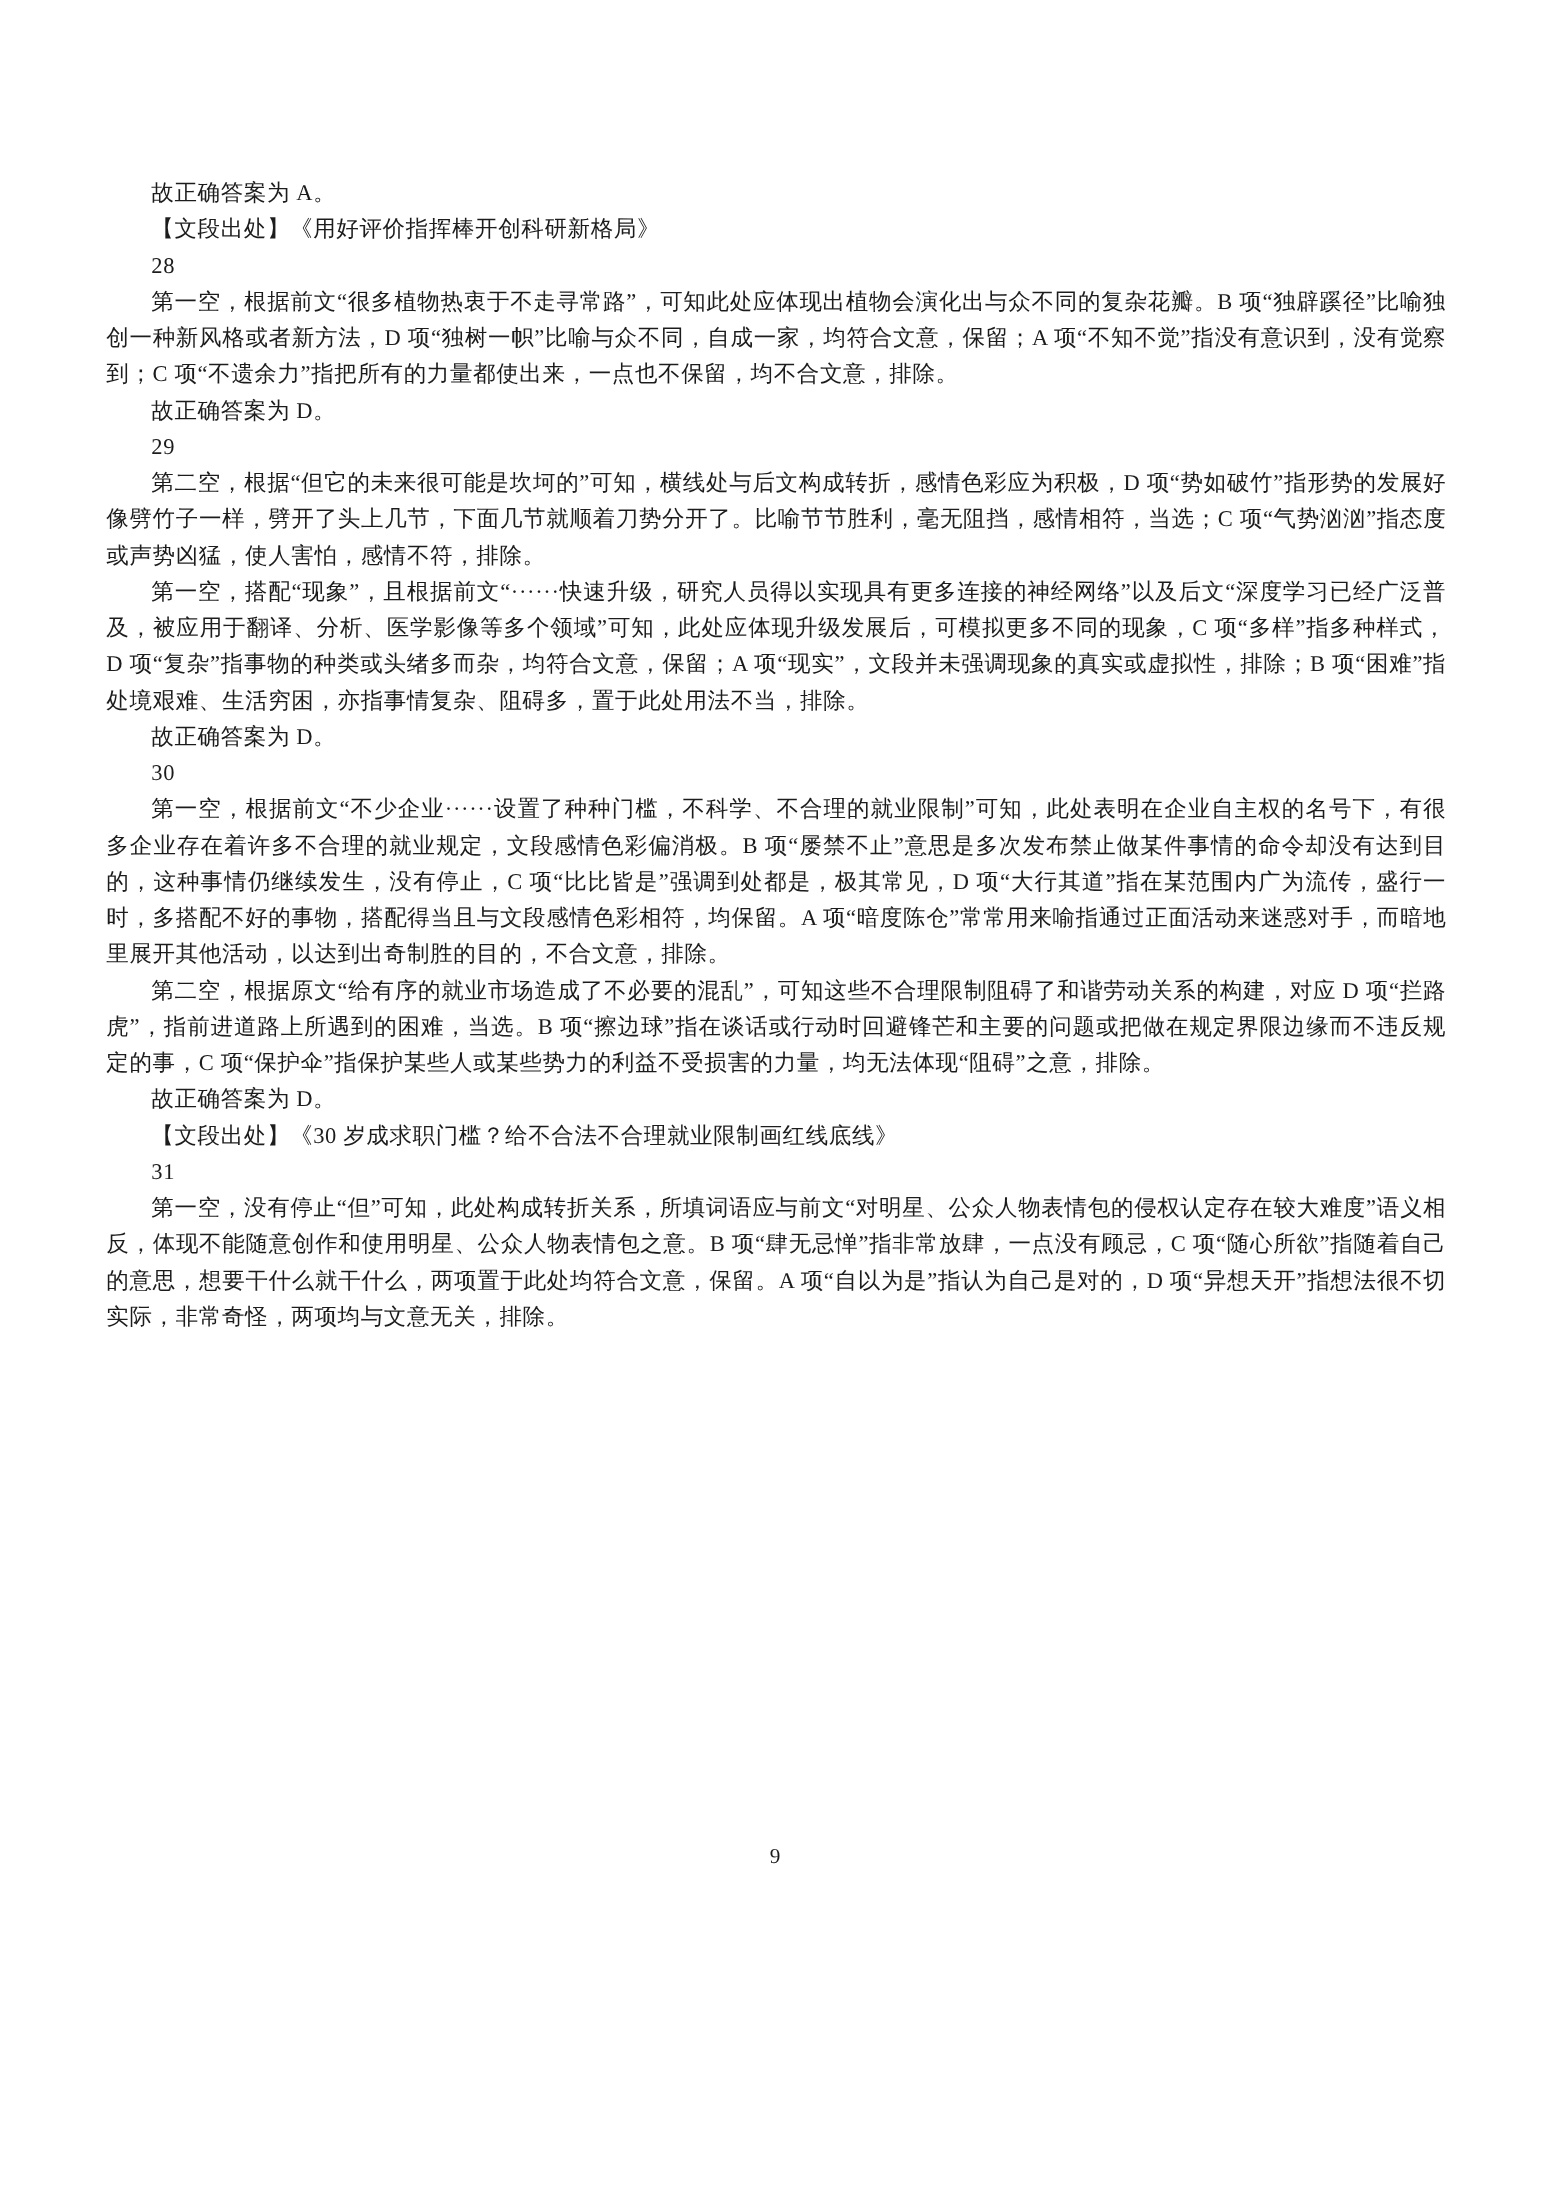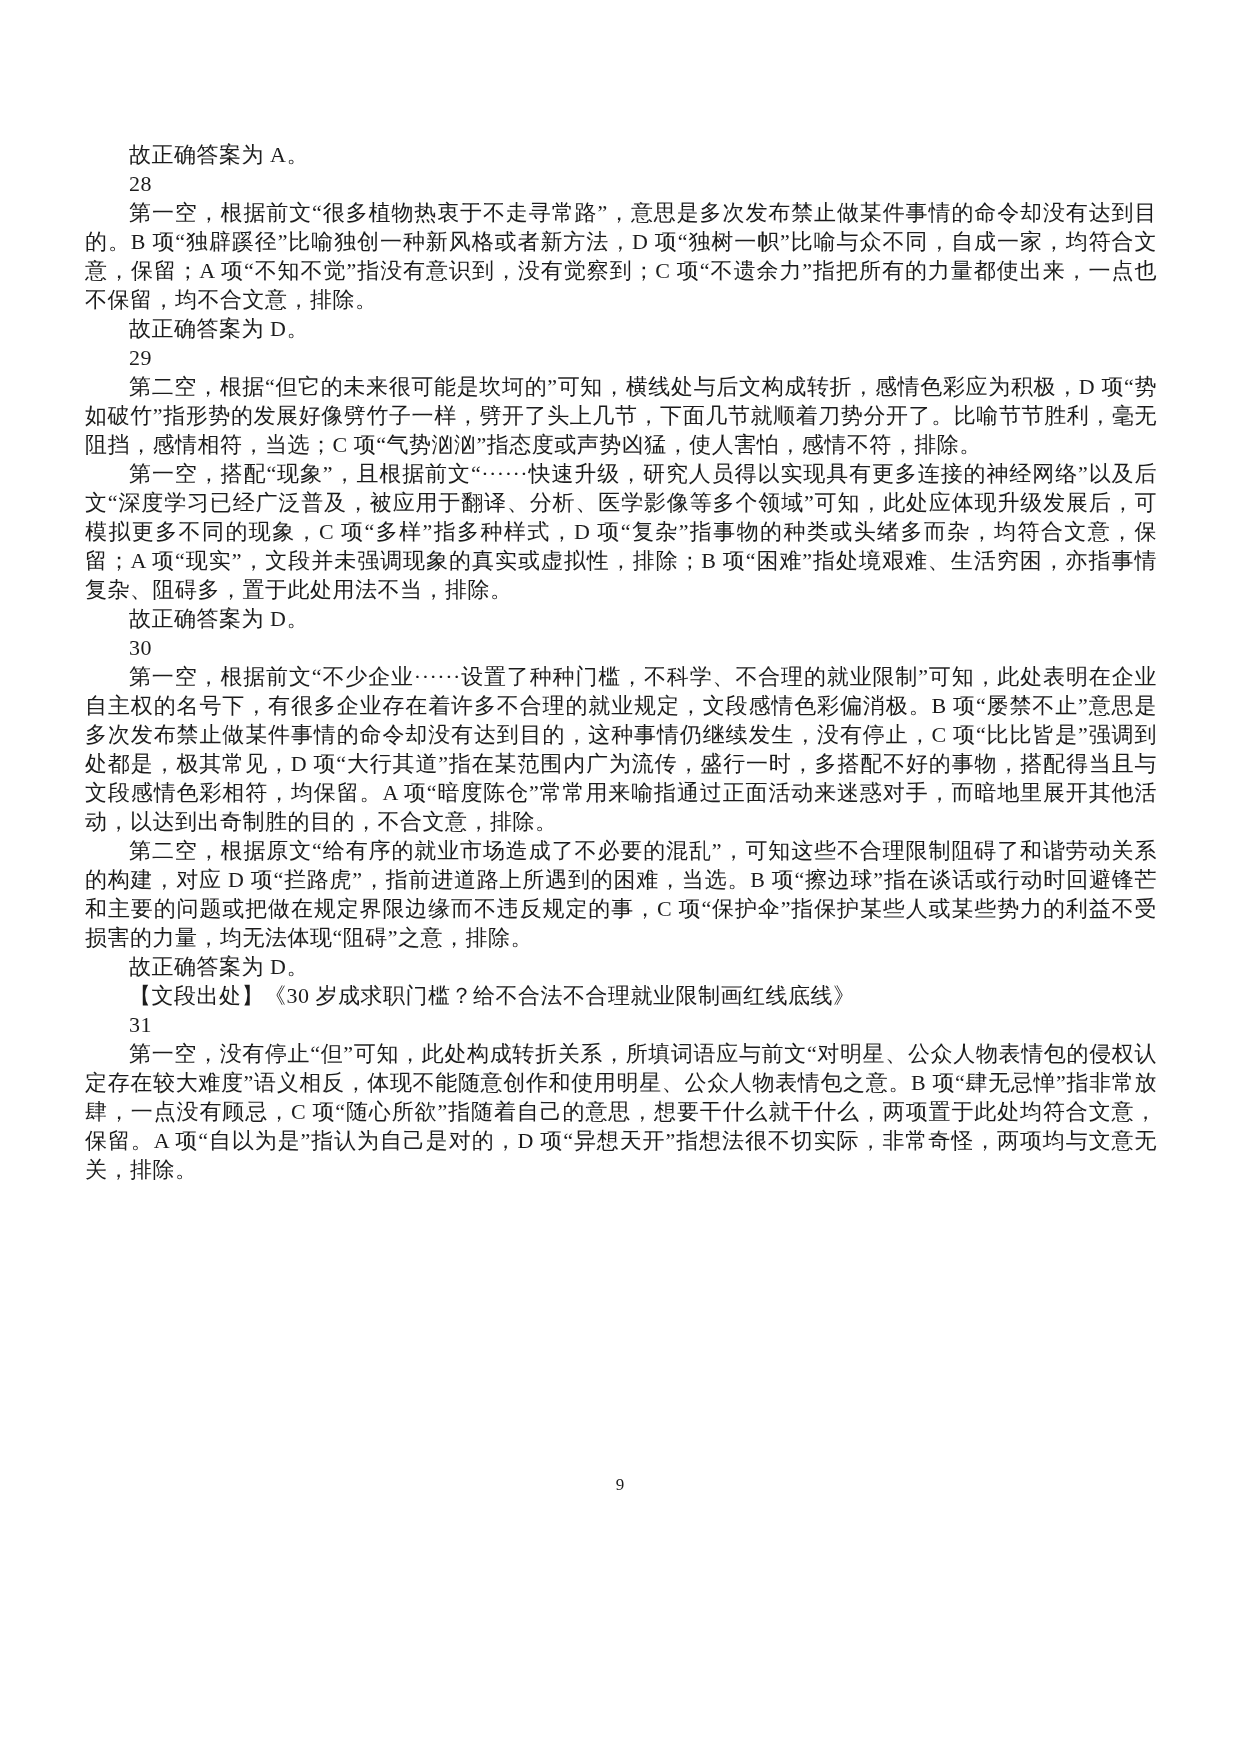--- a/index.html
+++ b/index.html
@@ -15,21 +15,21 @@
     background: #ffffff;
     font-family: "Liberation Serif", "DejaVu Serif", serif;
     color: #1c1c1c;
     overflow: hidden;
   }
   .content {
     position: absolute;
     top: 140px;
     left: 85px;
     width: 1072px;
-    font-size: 22px;
+    font-size: 18px;
     line-height: 29px;
     text-align: justify;
     letter-spacing: 0.5px;
   }
   .para {
     margin: 0;
     text-indent: 2em;
     word-break: break-all;
   }
   .footer {
@@ -41,22 +41,23 @@
     font-size: 17px;
     color: #1c1c1c;
   }
 </style>
 </head>
 <body>
 
 <div class="page">
   <div class="content">
     <p class="para">故正确答案为 A。</p>
+    <p class="para">【文段出处】《用好评价指挥棒开创科研新格局》</p>
     <p class="para">28</p>
-    <p class="para">第一空，根据前文“很多植物热衷于不走寻常路”，意思是多次发布禁止做某件事情的命令却没有达到目的。B 项“独辟蹊径”比喻独创一种新风格或者新方法，D 项“独树一帜”比喻与众不同，自成一家，均符合文意，保留；A 项“不知不觉”指没有意识到，没有觉察到；C 项“不遗余力”指把所有的力量都使出来，一点也不保留，均不合文意，排除。</p>
+    <p class="para">第一空，根据前文“很多植物热衷于不走寻常路”，可知此处应体现出植物会演化出与众不同的复杂花瓣。B 项“独辟蹊径”比喻独创一种新风格或者新方法，D 项“独树一帜”比喻与众不同，自成一家，均符合文意，保留；A 项“不知不觉”指没有意识到，没有觉察到；C 项“不遗余力”指把所有的力量都使出来，一点也不保留，均不合文意，排除。</p>
     <p class="para">故正确答案为 D。</p>
     <p class="para">29</p>
     <p class="para">第二空，根据“但它的未来很可能是坎坷的”可知，横线处与后文构成转折，感情色彩应为积极，D 项“势如破竹”指形势的发展好像劈竹子一样，劈开了头上几节，下面几节就顺着刀势分开了。比喻节节胜利，毫无阻挡，感情相符，当选；C 项“气势汹汹”指态度或声势凶猛，使人害怕，感情不符，排除。</p>
     <p class="para">第一空，搭配“现象”，且根据前文“······快速升级，研究人员得以实现具有更多连接的神经网络”以及后文“深度学习已经广泛普及，被应用于翻译、分析、医学影像等多个领域”可知，此处应体现升级发展后，可模拟更多不同的现象，C 项“多样”指多种样式，D 项“复杂”指事物的种类或头绪多而杂，均符合文意，保留；A 项“现实”，文段并未强调现象的真实或虚拟性，排除；B 项“困难”指处境艰难、生活穷困，亦指事情复杂、阻碍多，置于此处用法不当，排除。</p>
     <p class="para">故正确答案为 D。</p>
     <p class="para">30</p>
     <p class="para">第一空，根据前文“不少企业······设置了种种门槛，不科学、不合理的就业限制”可知，此处表明在企业自主权的名号下，有很多企业存在着许多不合理的就业规定，文段感情色彩偏消极。B 项“屡禁不止”意思是多次发布禁止做某件事情的命令却没有达到目的，这种事情仍继续发生，没有停止，C 项“比比皆是”强调到处都是，极其常见，D 项“大行其道”指在某范围内广为流传，盛行一时，多搭配不好的事物，搭配得当且与文段感情色彩相符，均保留。A 项“暗度陈仓”常常用来喻指通过正面活动来迷惑对手，而暗地里展开其他活动，以达到出奇制胜的目的，不合文意，排除。</p>
     <p class="para">第二空，根据原文“给有序的就业市场造成了不必要的混乱”，可知这些不合理限制阻碍了和谐劳动关系的构建，对应 D 项“拦路虎”，指前进道路上所遇到的困难，当选。B 项“擦边球”指在谈话或行动时回避锋芒和主要的问题或把做在规定界限边缘而不违反规定的事，C 项“保护伞”指保护某些人或某些势力的利益不受损害的力量，均无法体现“阻碍”之意，排除。</p>
     <p class="para">故正确答案为 D。</p>
     <p class="para">【文段出处】《30 岁成求职门槛？给不合法不合理就业限制画红线底线》</p>

